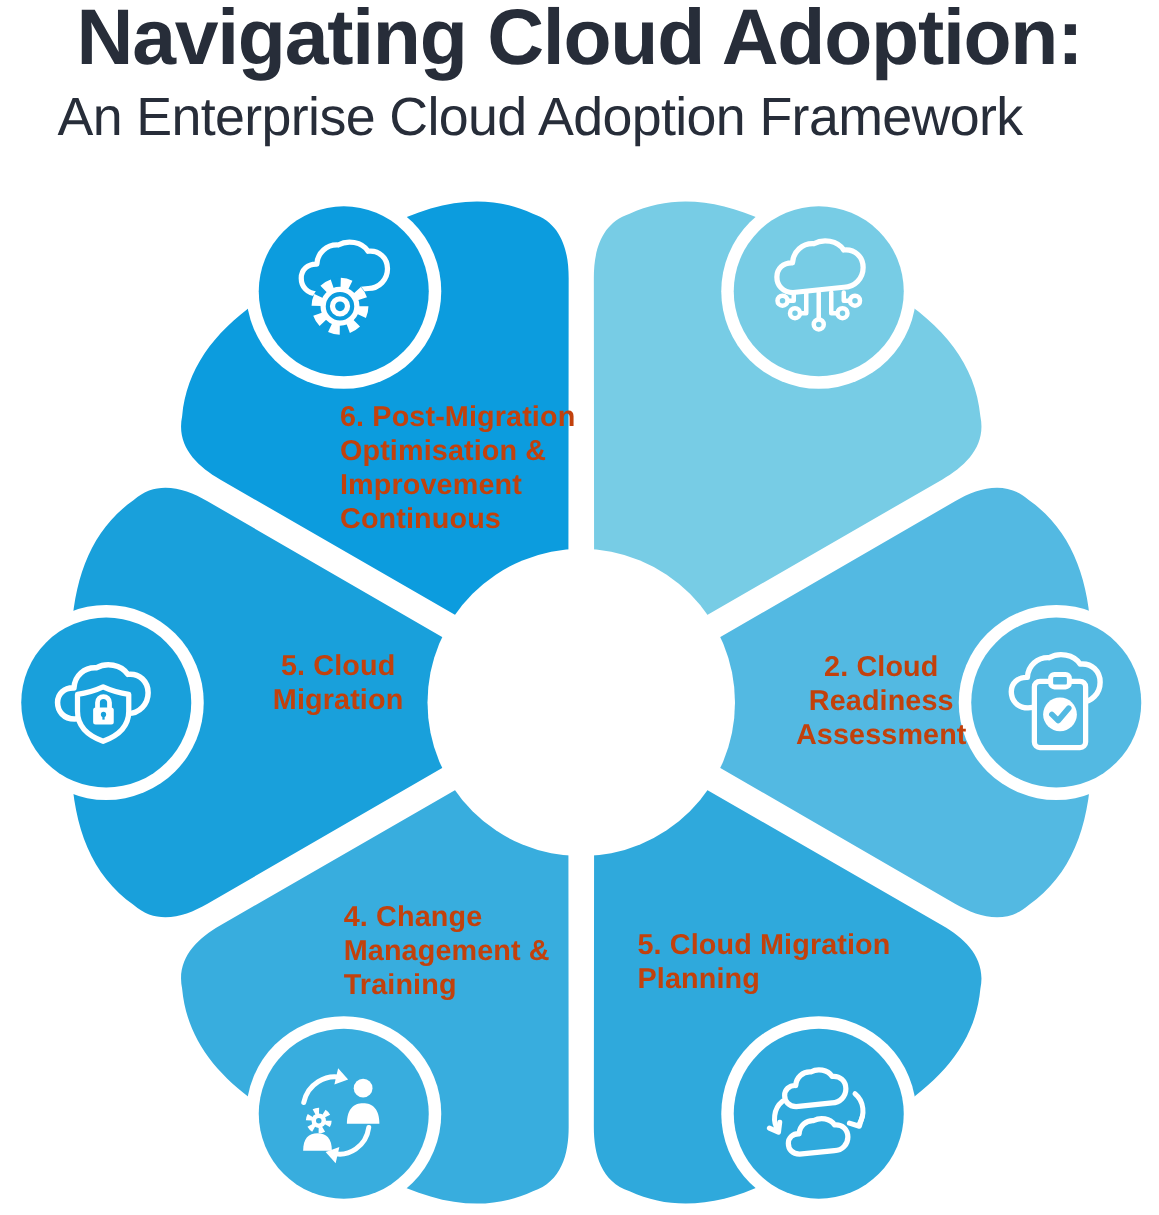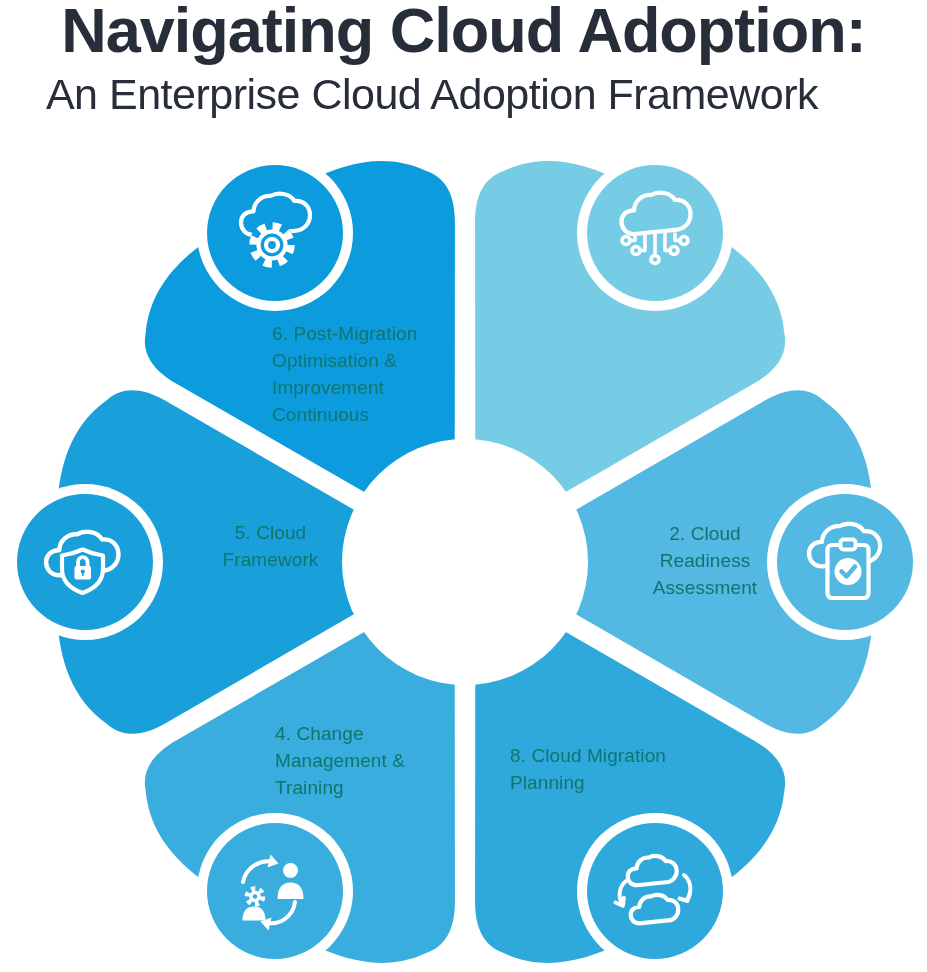--- a/index.html
+++ b/index.html
@@ -4,22 +4,22 @@
 <style>
   html,body{margin:0;padding:0;background:#fff;}
   .page{position:relative;width:927px;height:972px;background:#fff;overflow:hidden;
         font-family:"Liberation Sans","DejaVu Sans",sans-serif;}
   .hdr{position:absolute;left:0;top:0;width:927px;text-align:center;color:#272d39;}
   .hdr .main{position:absolute;left:0;top:-4px;width:927px;font-size:63px;font-weight:700;
              letter-spacing:-1px;line-height:68px;}
   .hdr .sub{position:absolute;left:0;top:70px;width:864px;font-size:43px;font-weight:500;
             letter-spacing:-0.5px;line-height:48px;}
   svg.diagram{position:absolute;left:0;top:0;}
-  .plabel{position:absolute;color:#0f766e;font-size:19px;line-height:27px;letter-spacing:0.1px;
-          font-weight:400;}
+  .plabel{position:absolute;color:#c2410c;font-size:23px;line-height:27px;letter-spacing:0.1px;
+          font-weight:700;}
   .plabel span{display:block;}
   .clabel{position:absolute;left:345px;top:508px;width:240px;text-align:center;color:#2b3342;
           font-size:26px;line-height:35px;font-weight:700;}
   .clabel span{display:block;}
   .icon{stroke:#fff;fill:none;stroke-width:4.2;stroke-linecap:round;stroke-linejoin:round;}
 </style>
 </head>
 <body>
 
 <div class="page">
@@ -124,31 +124,31 @@
       <circle cx="47" cy="62" r="6"></circle>
     </g>
   </svg>
 
   <div class="plabel" style="left:625px;top:520px;width:160px;text-align:center;">
     <span>2. Cloud</span>
     <span>Readiness</span>
     <span>Assessment</span>
   </div>
   <div class="plabel" style="left:510px;top:742px;width:205px;">
-    <span>8. Cloud Migration</span>
+    <span>5. Cloud Migration</span>
     <span>Planning</span>
   </div>
   <div class="plabel" style="left:275px;top:720px;width:185px;">
     <span>4. Change</span>
     <span>Management &amp;</span>
     <span>Training</span>
   </div>
   <div class="plabel" style="left:188px;top:519px;width:165px;text-align:center;">
     <span>5. Cloud</span>
-    <span>Framework</span>
+    <span>Migration</span>
   </div>
   <div class="plabel" style="left:272px;top:320px;width:195px;">
     <span>6. Post-Migration</span>
     <span>Optimisation &amp;</span>
     <span>Improvement</span>
     <span>Continuous</span>
   </div>
 
 
 </div>

